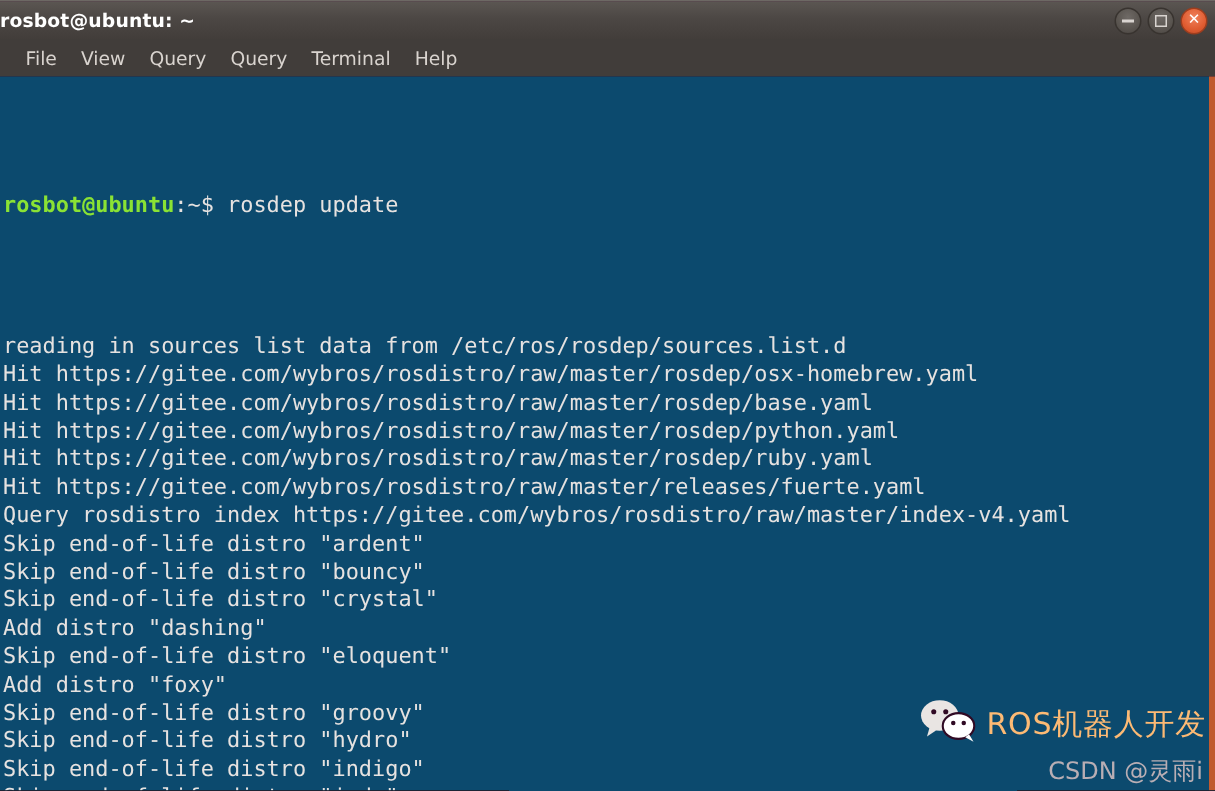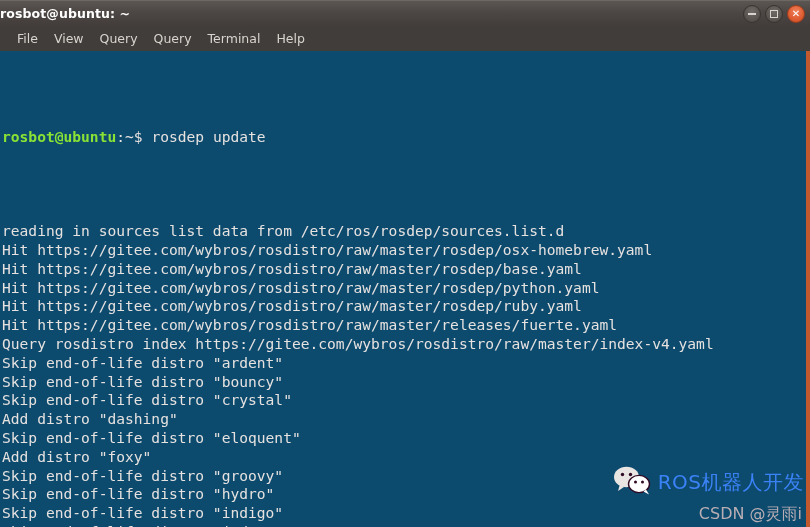--- a/index.html
+++ b/index.html
@@ -158,21 +158,21 @@
     flex-direction: column;
     align-items: flex-end;
     pointer-events: none;
   }
   #wm-row {
     display: flex;
     align-items: center;
     gap: 7px;
   }
   #wm-brand {
-    color: #3b82f6;
+    color: #fdba74;
     font-size: 20px;
     font-family: "DejaVu Sans", sans-serif;
     letter-spacing: 0.5px;
     line-height: 1;
     white-space: nowrap;
   }
   #wm-sub {
     color: #b9aeb4;
     font-size: 16px;
     font-family: "DejaVu Sans", sans-serif;

